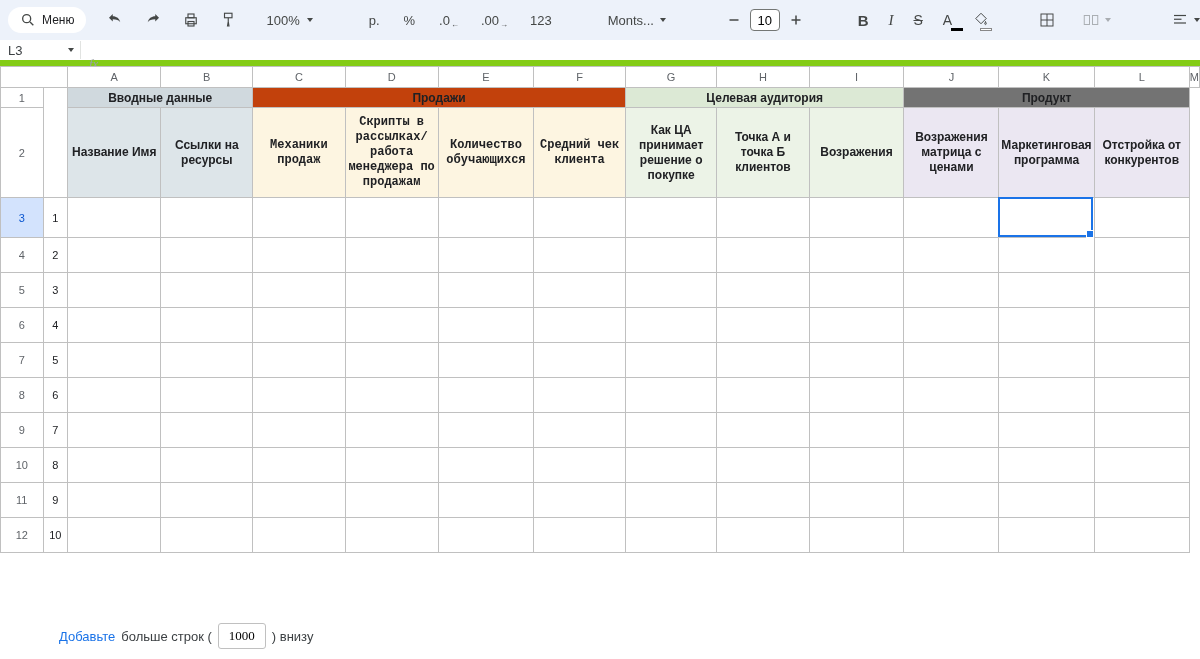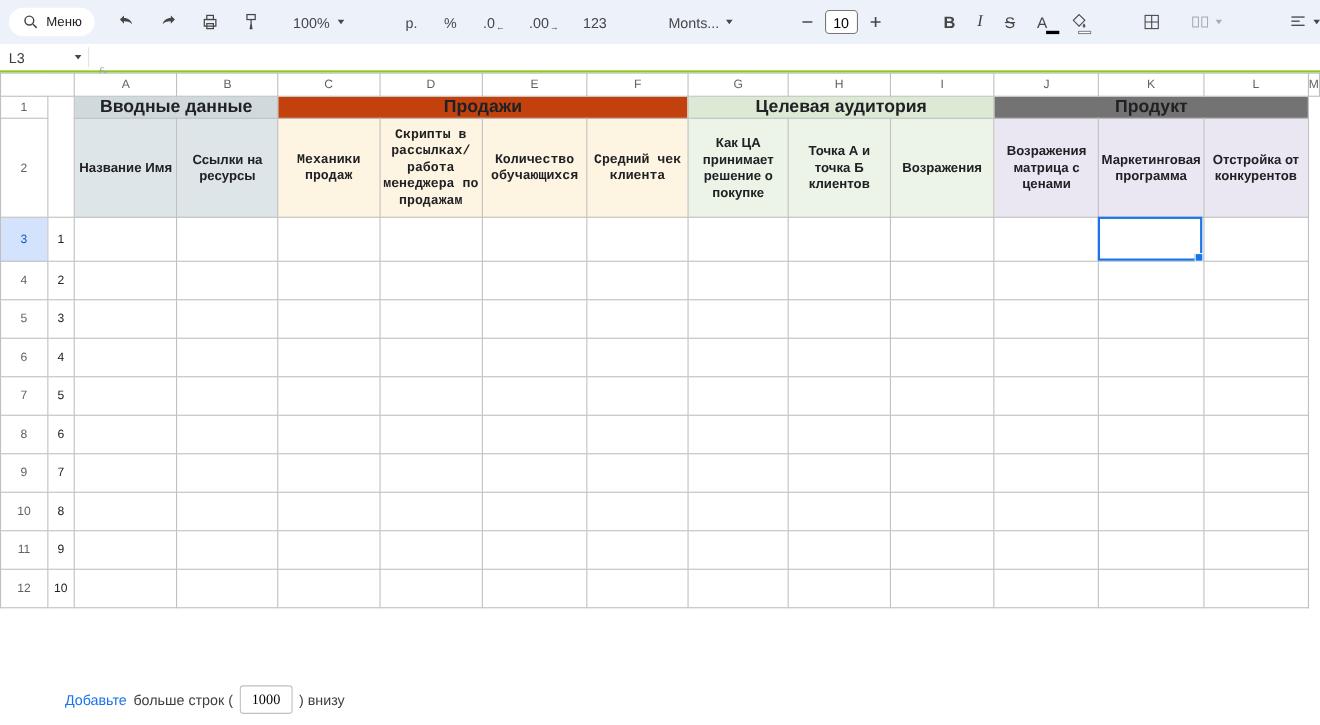--- a/index.html
+++ b/index.html
@@ -13,39 +13,39 @@
 .tbtn svg { width:18px; height:18px; }
 .tbtn-wide { width:auto; padding:0 6px; gap:3px; }
 .zoom-txt { font-size:13px; color:#444746; padding:0 2px; }
 .fontname { font-size:13px; color:#444746; width:50px; white-space:nowrap; overflow:hidden; text-overflow:ellipsis; }
 .fontsize-group { display:flex; align-items:center; }
 .fontsize-input { width:30px; height:22px; text-align:center; border:1px solid #747775; border-radius:4px; font-size:13px; margin:0 2px; }
 .caret { width:0; height:0; border-left:3px solid transparent; border-right:3px solid transparent; border-top:4px solid #444746; margin-left:2px; }
 .tinybar { width:12px; height:3px; background:#000; position:absolute; bottom:3px; left:8px; }
 
 
-.namefx-row { height:26px; background:#fff; border-bottom:2px solid #84cc16; display:flex; align-items:center; }
+.namefx-row { height:26px; background:#fff; border-bottom:6px solid #84cc16; display:flex; align-items:center; }
 .name-box { width:80px; display:flex; align-items:center; justify-content:space-between; padding:0 6px 0 8px; font-size:13px; color:#3c4043; }
 .name-box .caret { margin-left:4px; }
 .fx-sep { width:1px; height:18px; background:#e1e3e1; }
 .fx-label { font-style:italic; color:#9aa0a6; font-size:13px; padding:0 8px; font-family:serif;margin-top:28px; }
 
 
 .grid-wrap { position:relative; }
 .grid { border-collapse:collapse; table-layout:fixed; }
 .grid th, .grid td { border:1px solid #c0c0c0; font-size:11px; font-weight:400; text-align:center; vertical-align:middle; padding:0; }
 .corner { width:46px; height:21px; background:#fff; border:1px solid #c0c0c0; }
 .colhdr { height:21px; background:#fff; font-size:11px; color:#5f6368; font-weight:400; }
 .rowhdr { width:46px; background:#fff; font-size:11px; color:#5f6368; text-align:center; }
 .rowhdr.sel { background:#d3e3fd; color:#0b57d0; }
 .numcell { width:15px; text-align:right; padding-right:3px; font-size:11px; background:#fff; font-weight:700; }
 .datacell { height:35px; background:#fff; }
 
 
-.hrow1 td { font-weight:700; font-size:16px; height:20px; }
+.hrow1 td { font-weight:700; font-size:12px; height:20px; }
 .hrow2 td { font-weight:700; font-size:12px; height:90px; line-height:1.25; padding:2px 2px; }
 .blue1 { background:#d0d9de; }
 .blue2 { background:#dde5e9; }
 .yel1 { background:#c2410c; }
 .yel2 { background:#fdf5e1;font-family:Liberation Mono, monospace; }
 .grn1 { background:#dce9d5; }
 .grn2 { background:#ecf3e7; }
 .pur1 { background:#737373; }
 .pur2 { background:#ebe7f2; }
 

